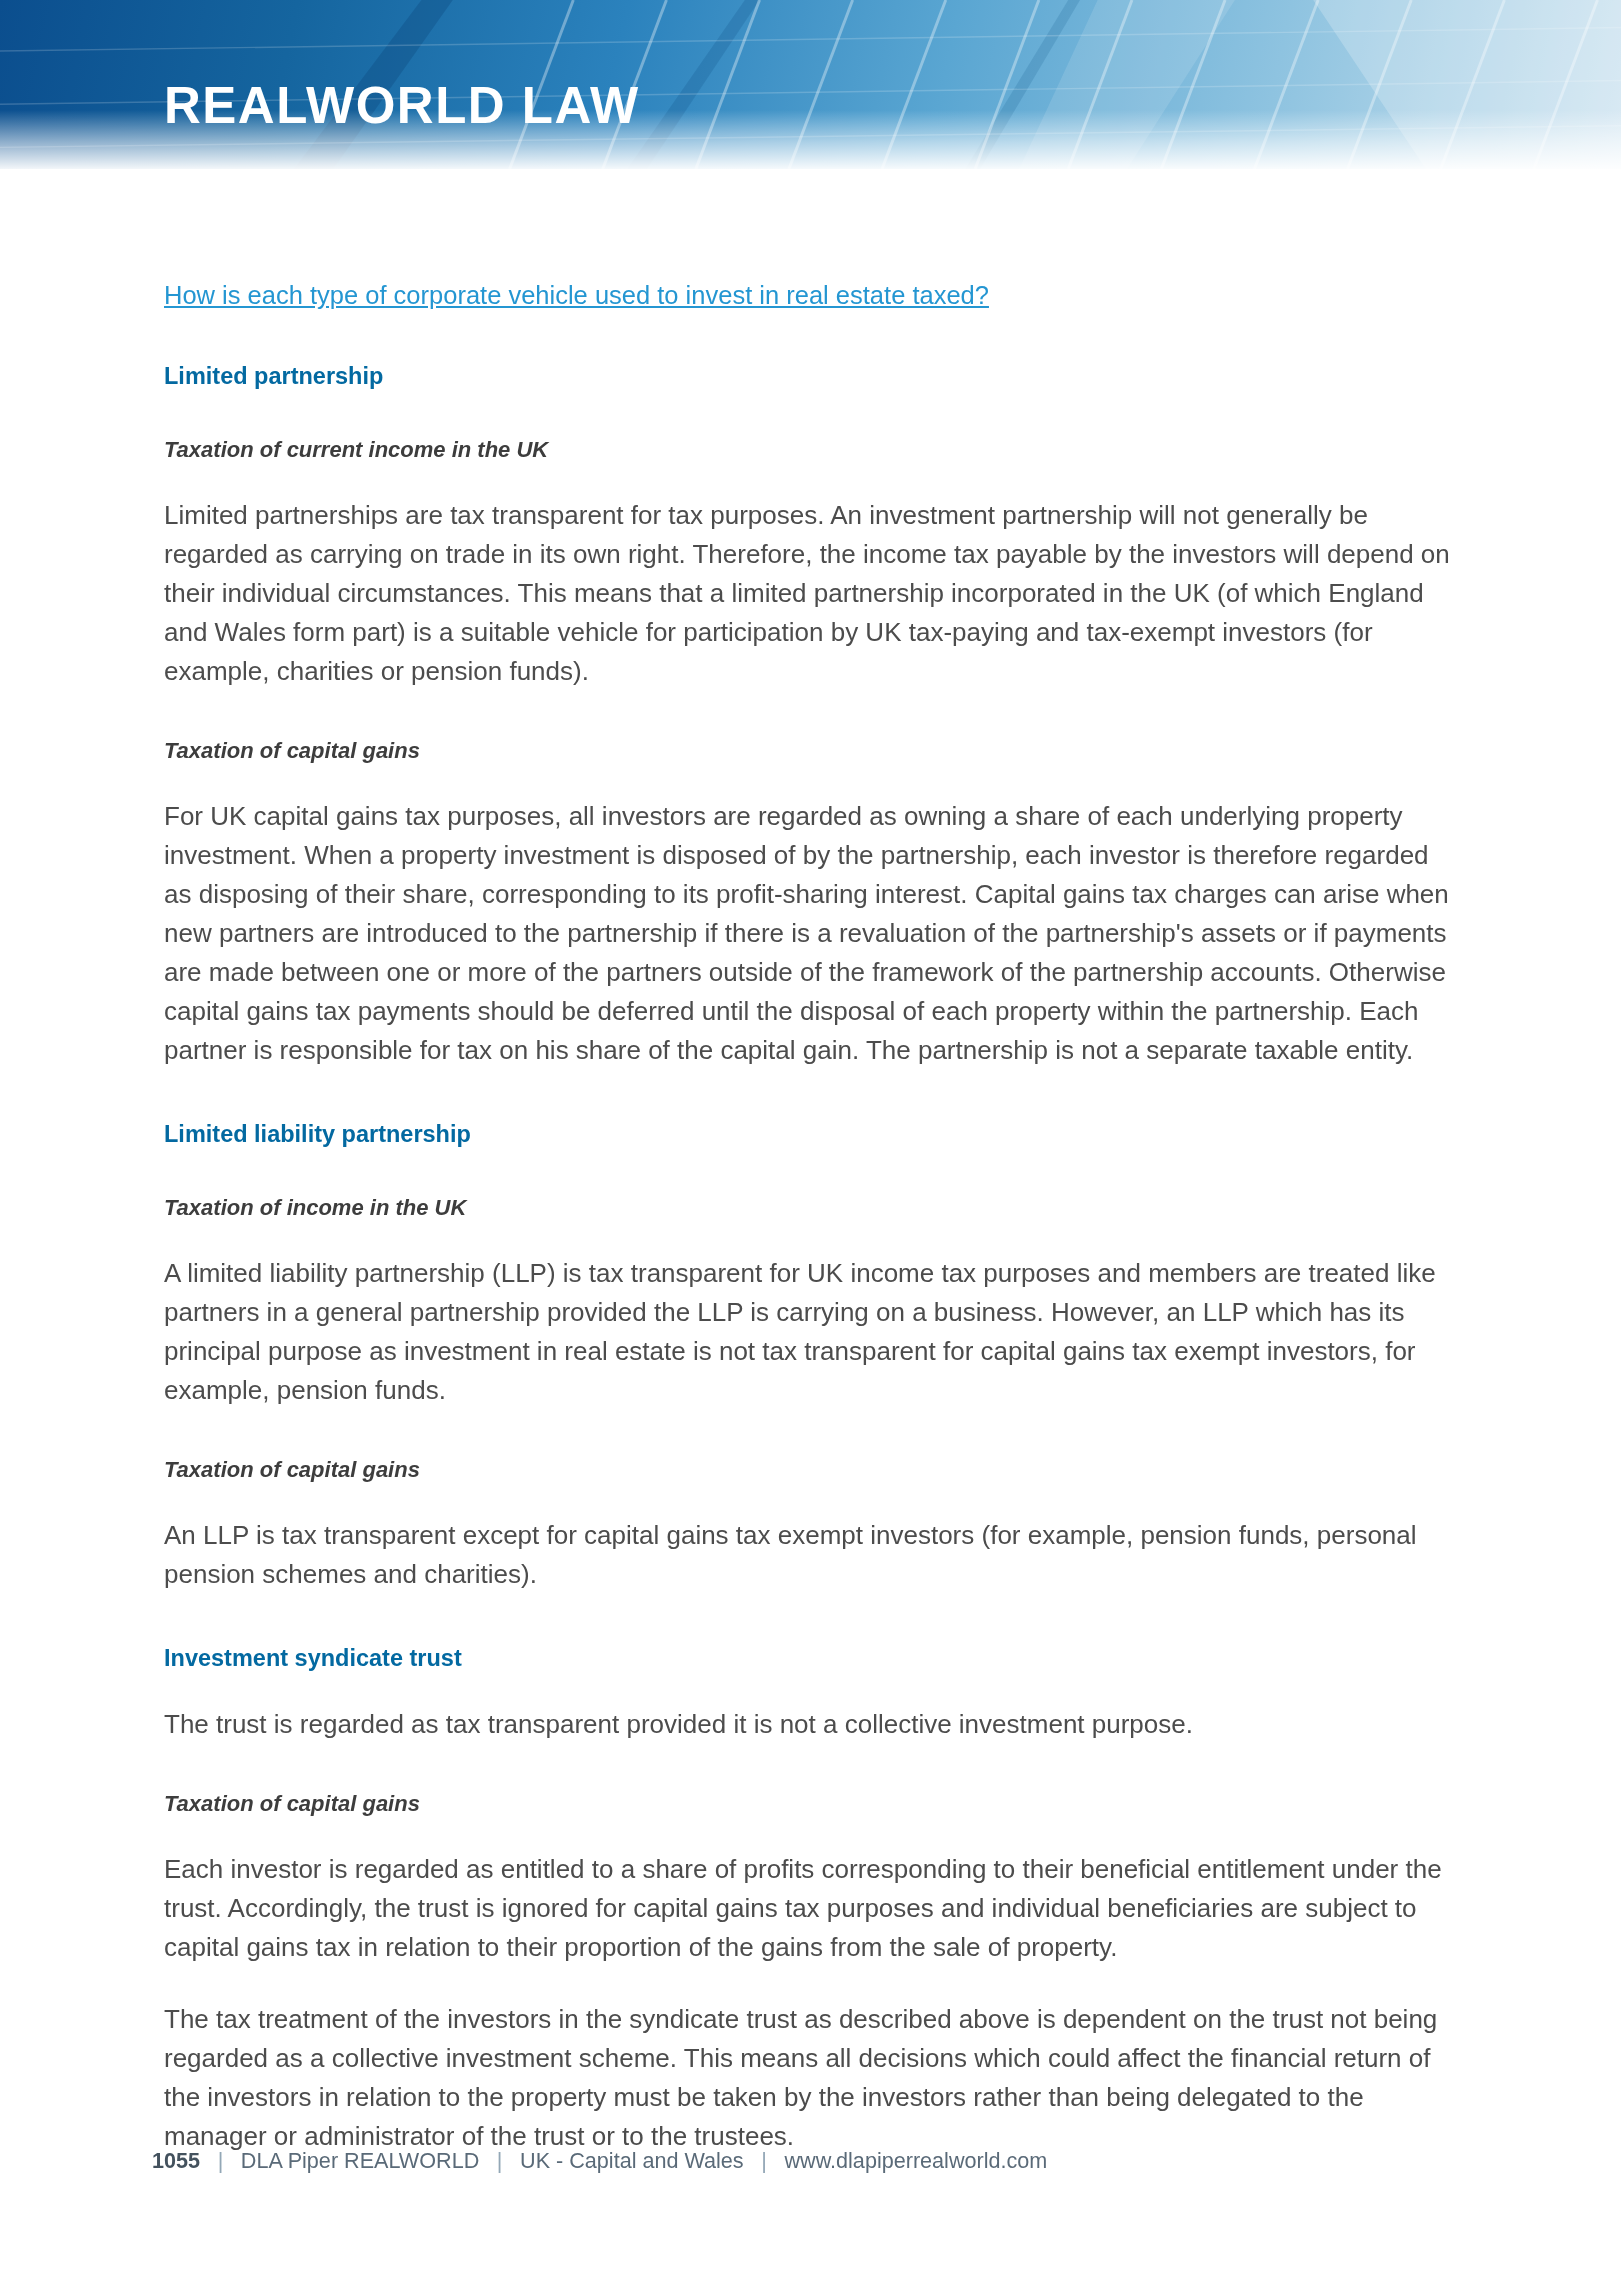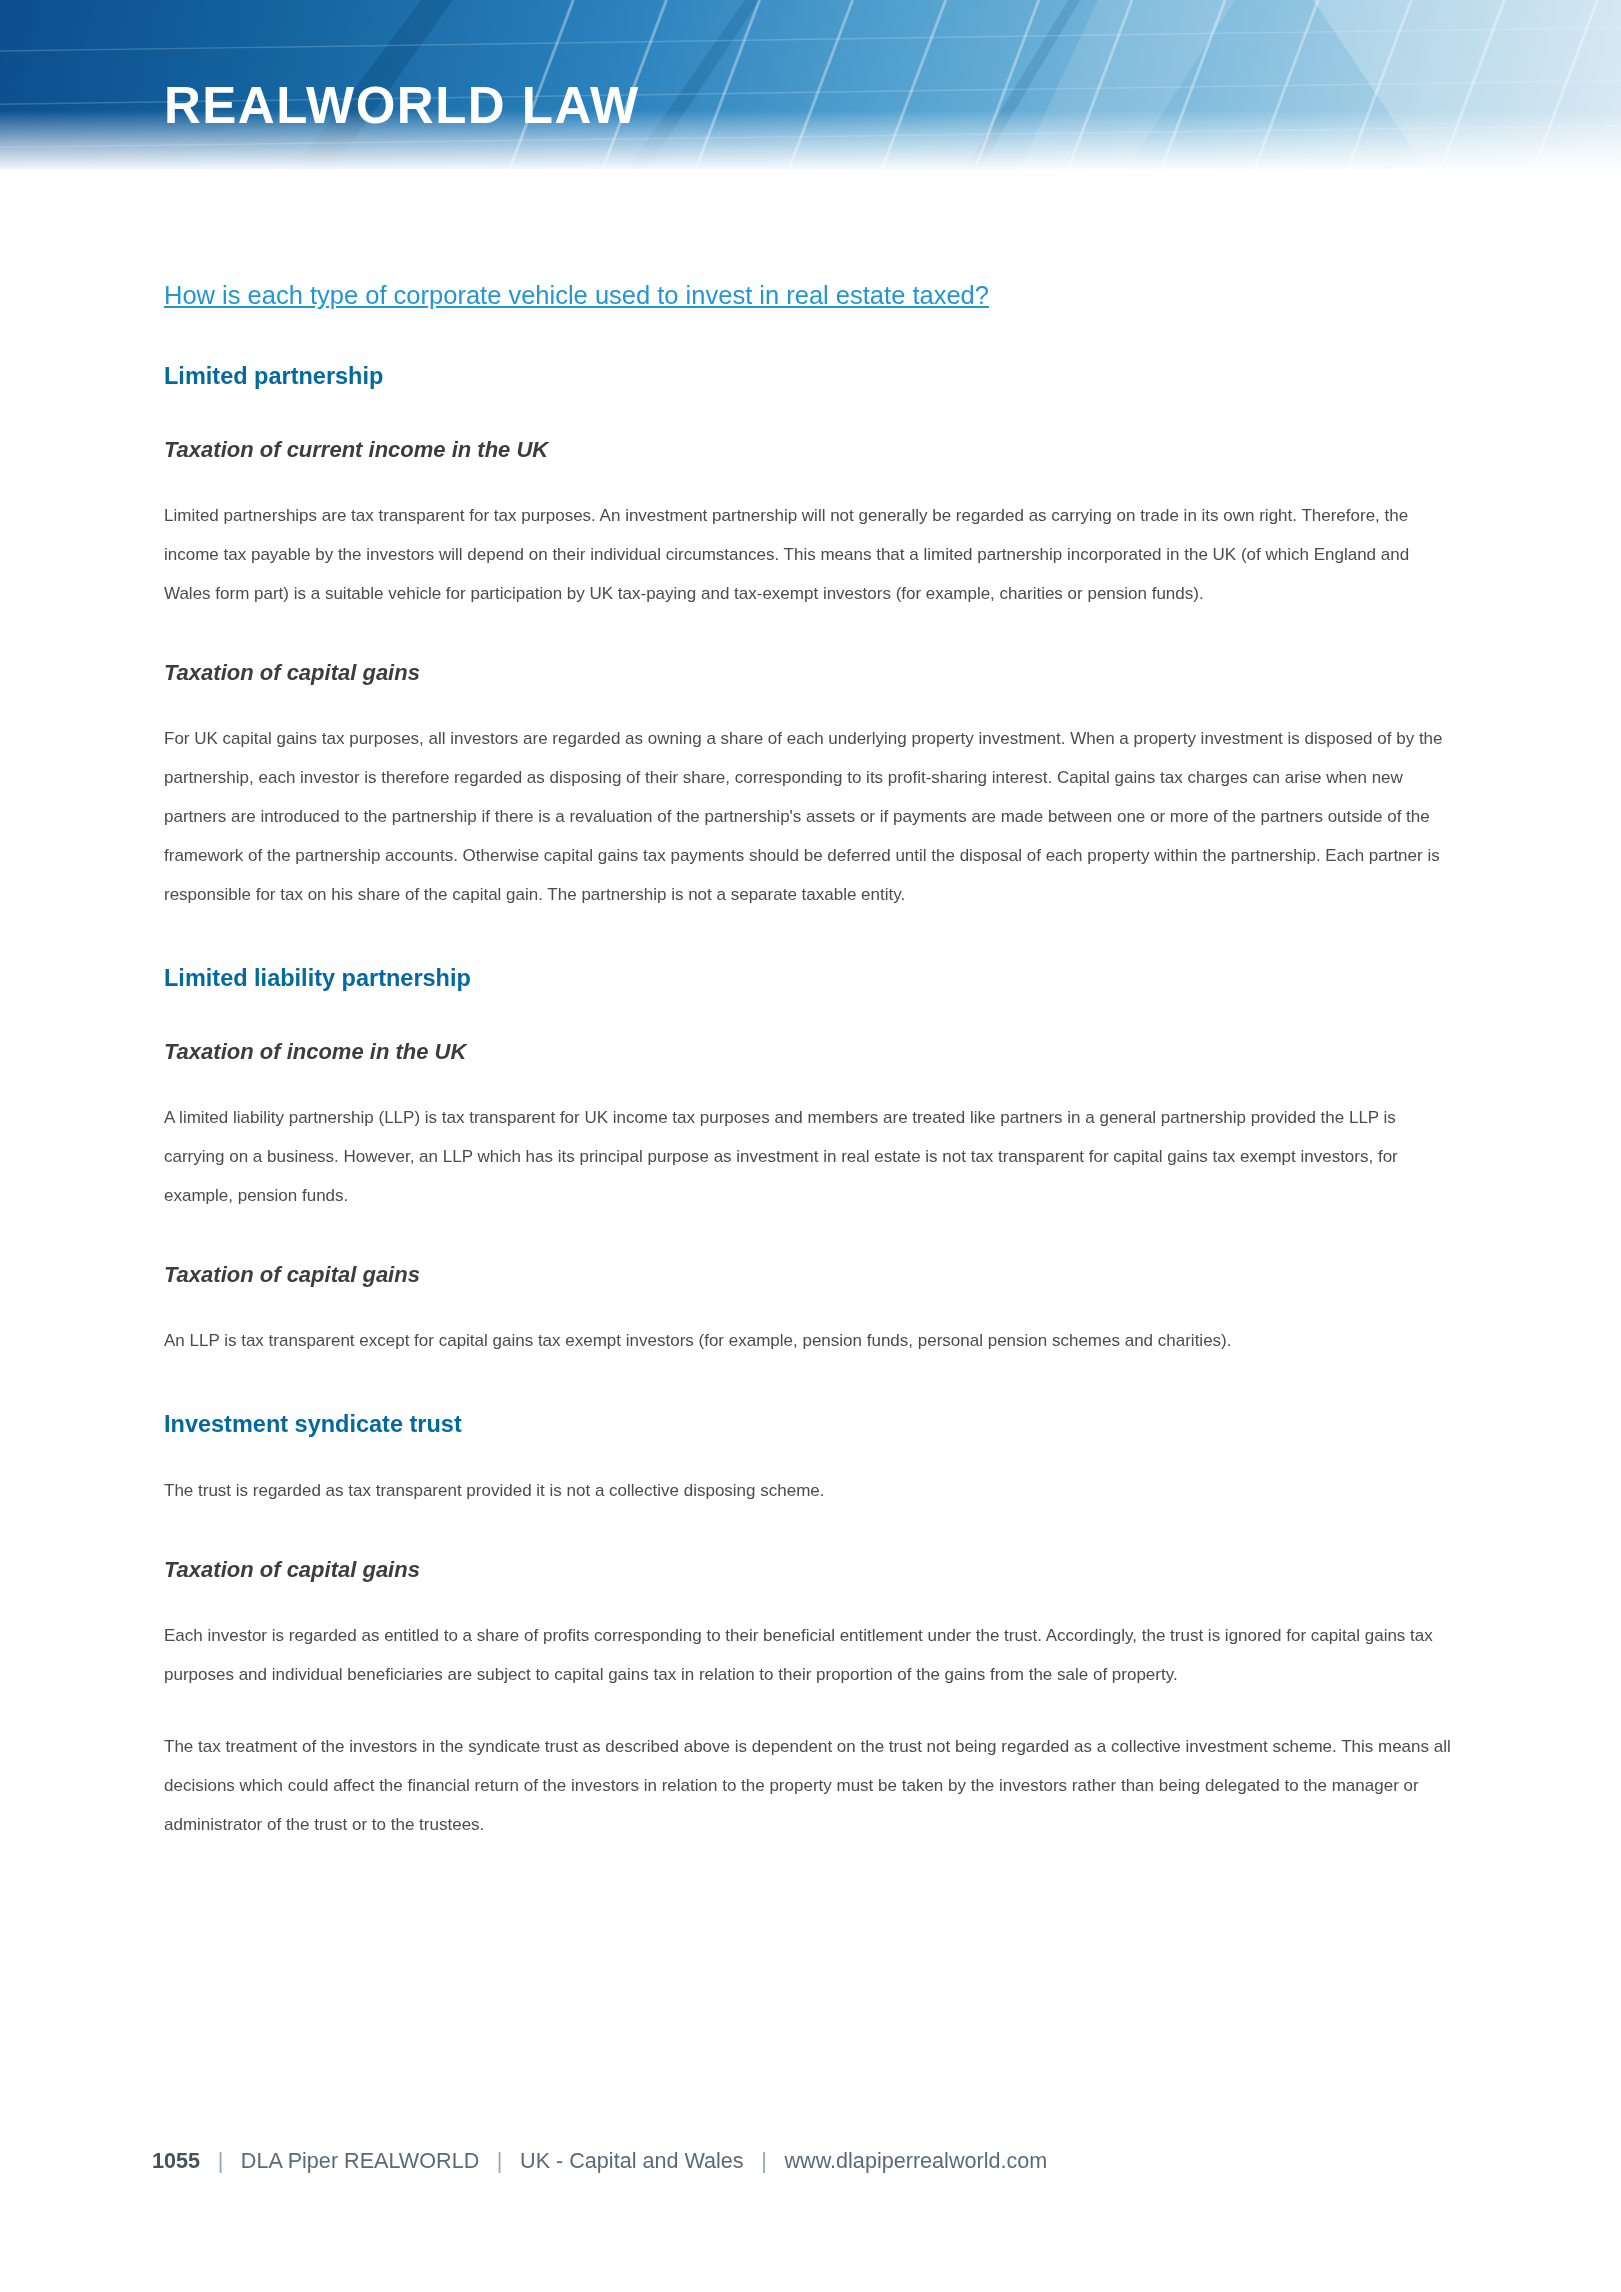--- a/index.html
+++ b/index.html
@@ -75,21 +75,21 @@
   .sub-heading {
     margin-top: 47px;
     color: #3d3d3d;
     font-size: 22px;
     font-weight: bold;
     font-style: italic;
   }
   .para {
     margin-top: 33px;
     color: #4c4c4c;
-    font-size: 17px;
+    font-size: 26px;
     line-height: 39px;
   }
 
   
   .footer {
     position: absolute;
     left: 152px;
     top: 2148px;
     display: flex;
     align-items: baseline;
@@ -157,21 +157,21 @@
     <p class="para">For UK capital gains tax purposes, all investors are regarded as owning a share of each underlying property investment. When a property investment is disposed of by the partnership, each investor is therefore regarded as disposing of their share, corresponding to its profit-sharing interest. Capital gains tax charges can arise when new partners are introduced to the partnership if there is a revaluation of the partnership's assets or if payments are made between one or more of the partners outside of the framework of the partnership accounts. Otherwise capital gains tax payments should be deferred until the disposal of each property within the partnership. Each partner is responsible for tax on his share of the capital gain. The partnership is not a separate taxable entity.</p>
 
     <h2 class="section-heading">Limited liability partnership</h2>
     <h3 class="sub-heading">Taxation of income in the UK</h3>
     <p class="para">A limited liability partnership (LLP) is tax transparent for UK income tax purposes and members are treated like partners in a general partnership provided the LLP is carrying on a business. However, an LLP which has its principal purpose as investment in real estate is not tax transparent for capital gains tax exempt investors, for example, pension funds.</p>
 
     <h3 class="sub-heading">Taxation of capital gains</h3>
     <p class="para">An LLP is tax transparent except for capital gains tax exempt investors (for example, pension funds, personal pension schemes and charities).</p>
 
     <h2 class="section-heading">Investment syndicate trust</h2>
-    <p class="para">The trust is regarded as tax transparent provided it is not a collective disposing scheme.</p>
+    <p class="para">The trust is regarded as tax transparent provided it is not a collective investment purpose.</p>
 
     <h3 class="sub-heading">Taxation of capital gains</h3>
     <p class="para">Each investor is regarded as entitled to a share of profits corresponding to their beneficial entitlement under the trust. Accordingly, the trust is ignored for capital gains tax purposes and individual beneficiaries are subject to capital gains tax in relation to their proportion of the gains from the sale of property.</p>
     <p class="para">The tax treatment of the investors in the syndicate trust as described above is dependent on the trust not being regarded as a collective investment scheme. This means all decisions which could affect the financial return of the investors in relation to the property must be taken by the investors rather than being delegated to the manager or administrator of the trust or to the trustees.</p>
 
   </div>
 
   <div class="footer">
     <span class="page-number">1055</span>
     <span class="sep">|</span>

